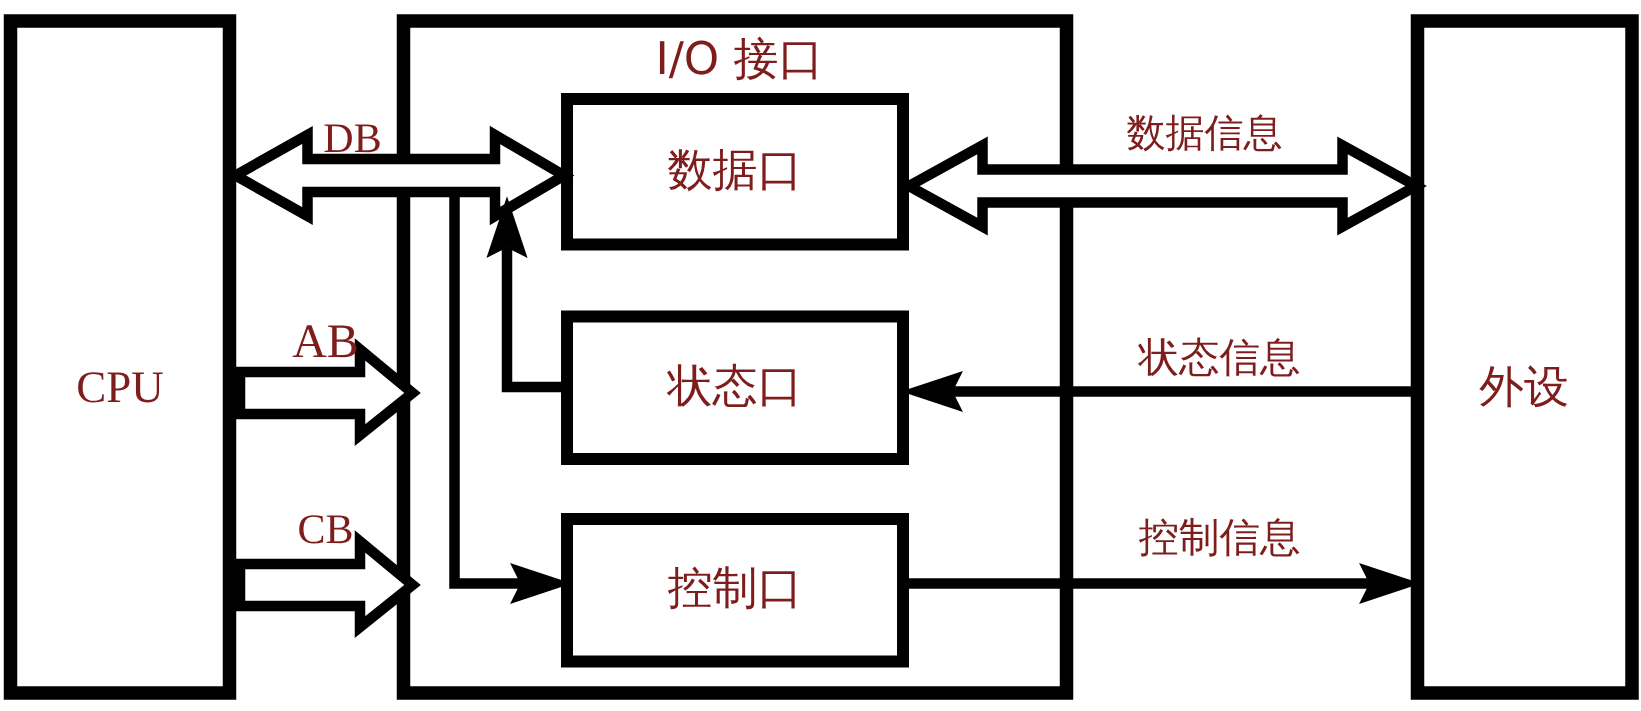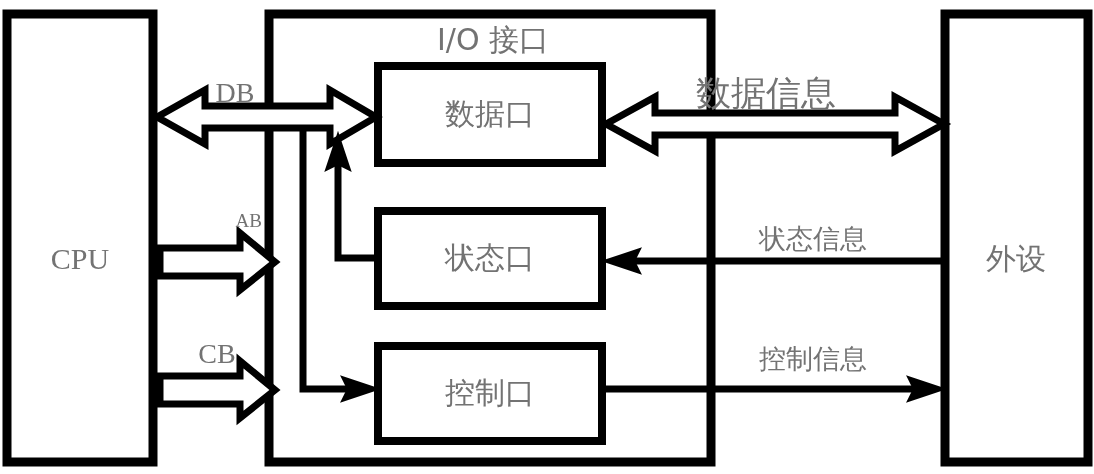--- a/index.html
+++ b/index.html
@@ -16,21 +16,21 @@
     overflow: hidden;
     font-family: "Liberation Serif", "DejaVu Serif", serif;
   }
   #stage svg {
     position: absolute;
     left: 0;
     top: 0;
   }
   .lbl {
     position: absolute;
-    color: #737373;
+    color: #7f1d1d;
     white-space: nowrap;
     line-height: 1;
     font-family: "Liberation Serif", "DejaVu Serif", serif;
   }
   .lbl-cn {
     font-family: "DejaVu Sans", "Liberation Sans", sans-serif;
   }
   .lbl-lat {
     font-family: "Liberation Serif", "DejaVu Serif", serif;
   }
@@ -82,23 +82,23 @@
   <div class="lbl lbl-lat" style="left:15px; top:244px; width:130px; text-align:center; font-size:30px;">CPU</div>
 
   <div class="lbl lbl-cn" style="left:378px; top:243px; width:224px; text-align:center; font-size:30px;">状态口</div>
 
   <div class="lbl lbl-cn" style="left:378px; top:99px; width:224px; text-align:center; font-size:30px;">数据口</div>
 
   <div class="lbl lbl-cn" style="left:378px; top:378px; width:224px; text-align:center; font-size:30px;">控制口</div>
 
   <div class="lbl lbl-lat" style="left:190px; top:79px; width:90px; text-align:center; font-size:28px;">DB</div>
 
-  <div class="lbl lbl-lat" style="left:172px; top:211px; width:90px; text-align:right; font-size:19px;">AB</div>
+  <div class="lbl lbl-lat" style="left:172px; top:211px; width:90px; text-align:center; font-size:32px;">AB</div>
 
   <div class="lbl lbl-lat" style="left:172px; top:340px; width:90px; text-align:center; font-size:28px;">CB</div>
 
-  <div class="lbl lbl-cn" style="left:681px; top:76px; width:170px; text-align:center; font-size:35px;">数据信息</div>
+  <div class="lbl lbl-cn" style="left:718px; top:76px; width:170px; text-align:center; font-size:26px;">数据信息</div>
 
   <div class="lbl lbl-cn" style="left:728px; top:225px; width:170px; text-align:center; font-size:27px;">状态信息</div>
 
   <div class="lbl lbl-cn" style="left:728px; top:345px; width:170px; text-align:center; font-size:27px;">控制信息</div>
 
 </div>
 
 </body></html>

